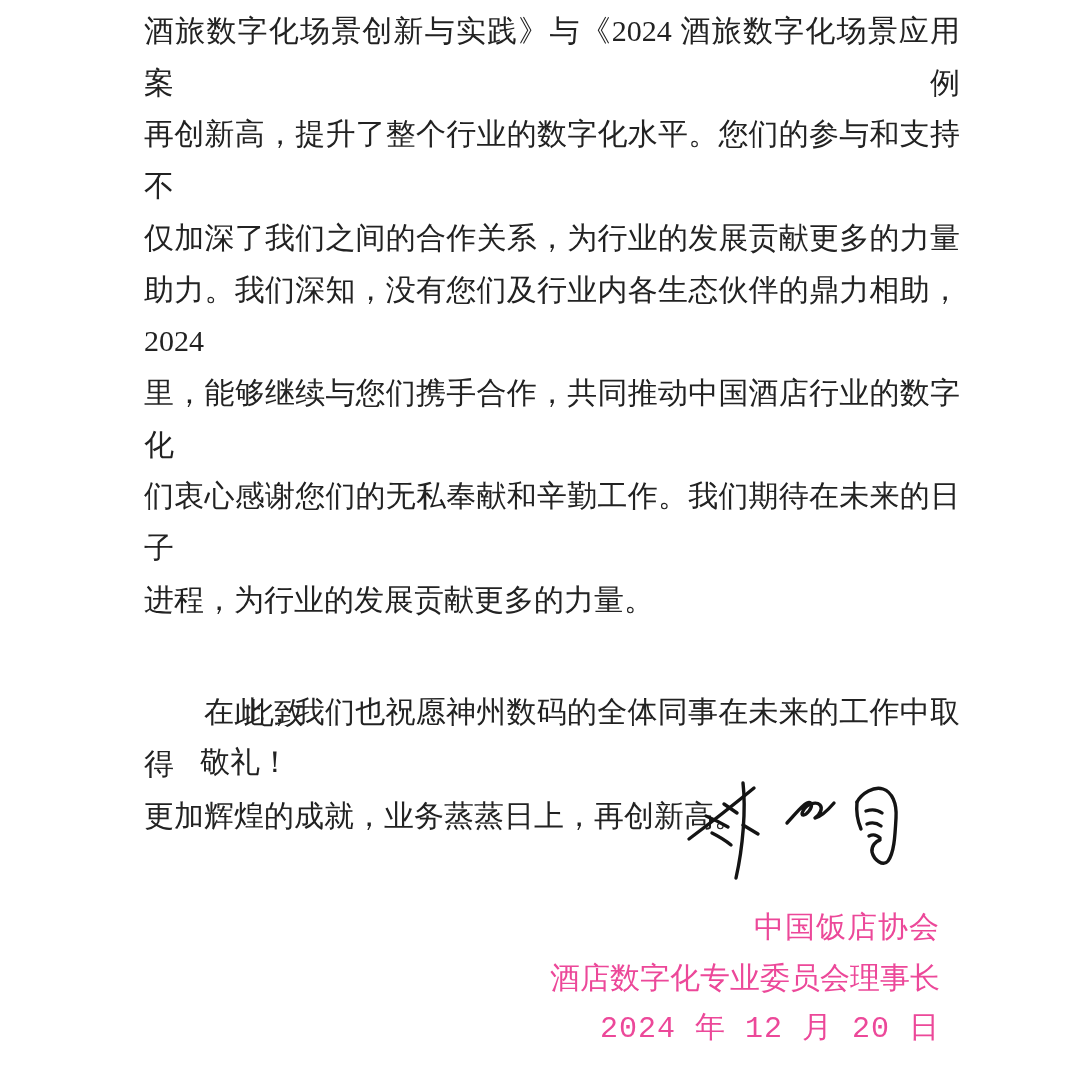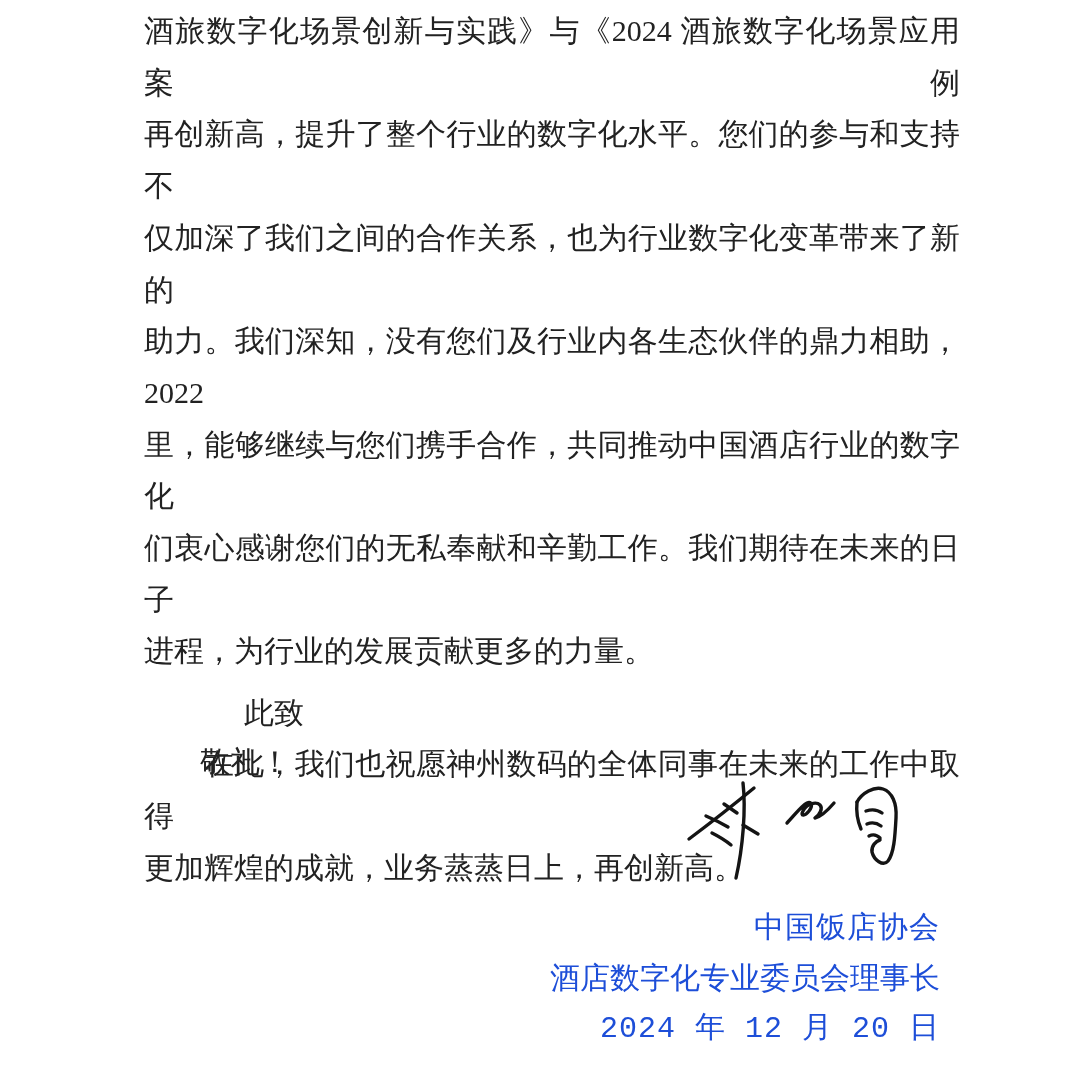--- a/index.html
+++ b/index.html
@@ -58,37 +58,37 @@
     width: 225px;
     height: 125px;
   }
   .signoff {
     position: absolute;
     top: 901px;
     right: 128px;
     text-align: right;
     font-size: 30px;
     line-height: 51.3px;
-    color: #1d4ed8;
+    color: #ec4899;
   }
   .signoff .org   { letter-spacing: 1px; }
   .signoff .title { letter-spacing: 0px; }
   .signoff .date  { letter-spacing: 1px; font-family: Liberation Mono, monospace; }
 </style>
 </head>
 <body>
 
 <div class="page">
 
   <div class="body-text">
     <div class="para1">
       <div class="line just">酒旅数字化场景创新与实践》与《2024 酒旅数字化场景应用案例</div>
       <div class="line just">再创新高，提升了整个行业的数字化水平。您们的参与和支持不</div>
-      <div class="line just">仅加深了我们之间的合作关系，也为行业数字化变革带来了新的</div>
-      <div class="line just">助力。我们深知，没有您们及行业内各生态伙伴的鼎力相助，2022</div>
+      <div class="line just">仅加深了我们之间的合作关系，为行业的发展贡献更多的力量</div>
+      <div class="line just">助力。我们深知，没有您们及行业内各生态伙伴的鼎力相助，2024</div>
       <div class="line just">里，能够继续与您们携手合作，共同推动中国酒店行业的数字化</div>
       <div class="line just">们衷心感谢您们的无私奉献和辛勤工作。我们期待在未来的日子</div>
       <div class="line last">进程，为行业的发展贡献更多的力量。</div>
     </div>
     <div class="para2">
       <div class="line just indent">在此，我们也祝愿神州数码的全体同事在未来的工作中取得</div>
       <div class="line last">更加辉煌的成就，业务蒸蒸日上，再创新高。</div>
     </div>
   </div>
 

